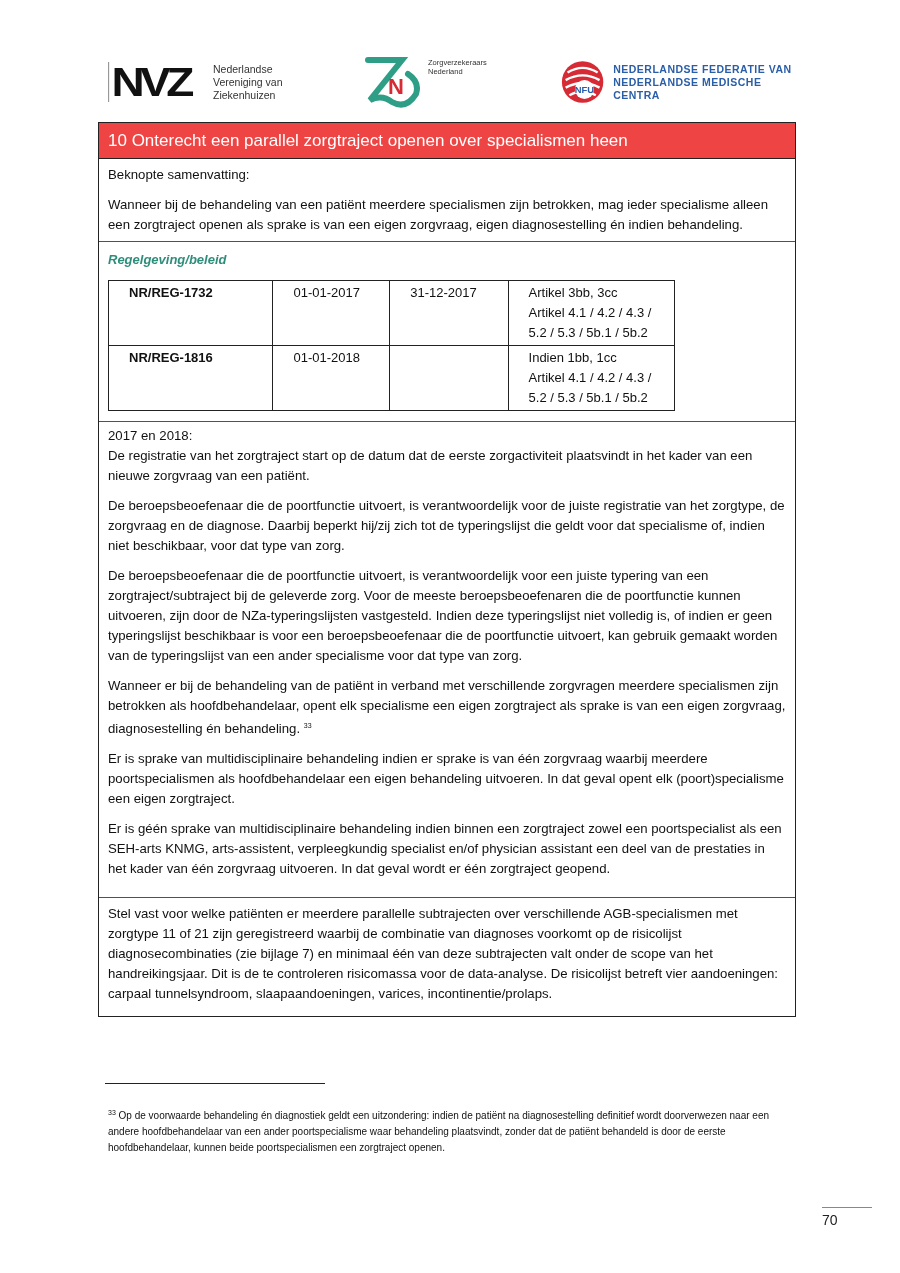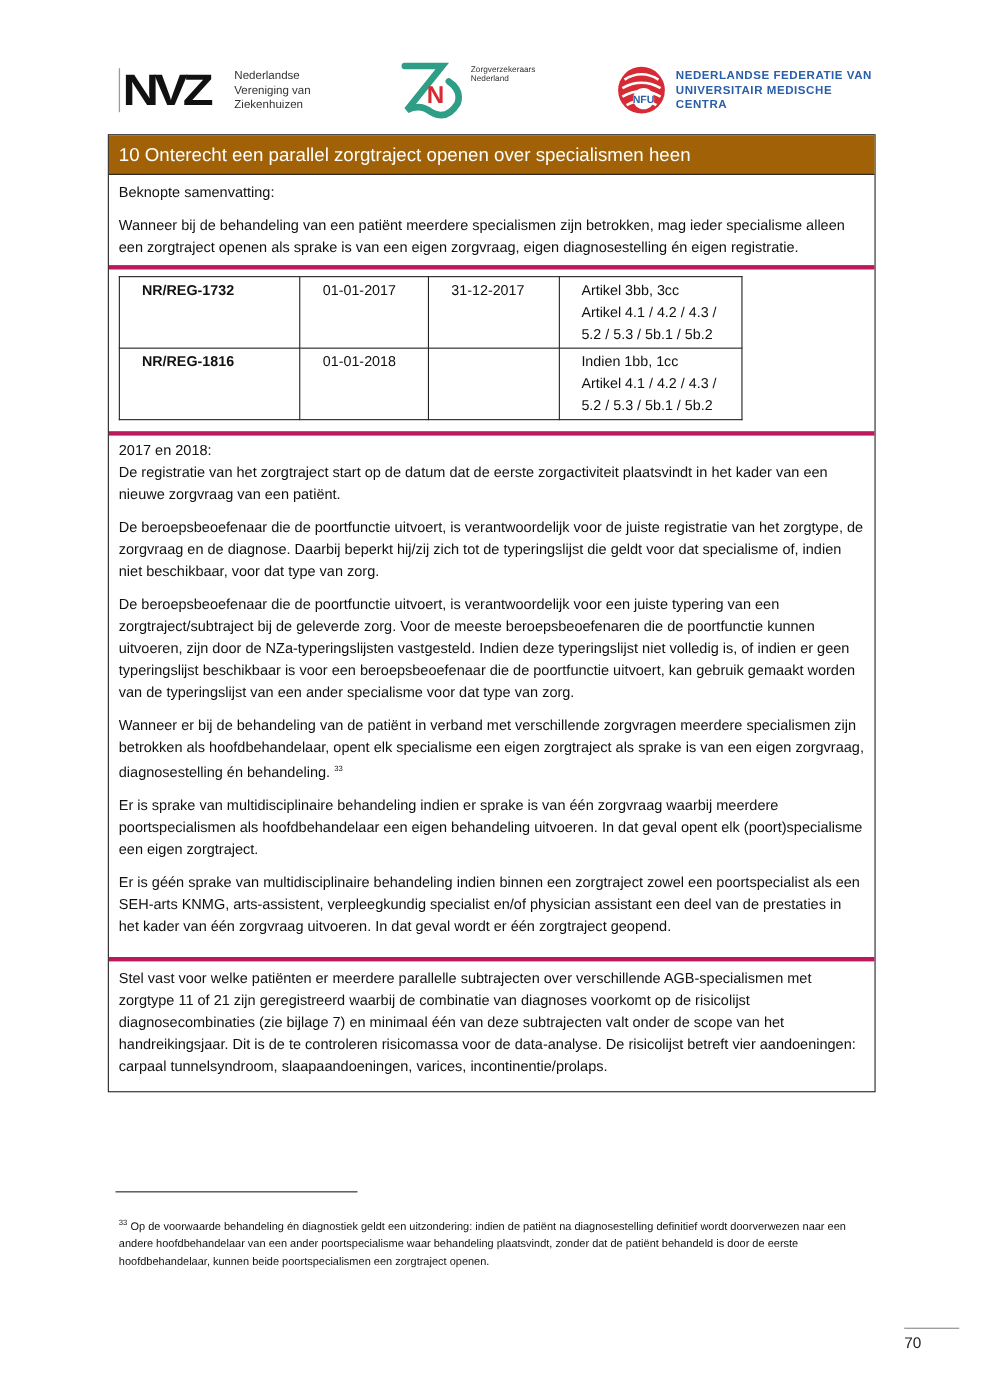--- a/index.html
+++ b/index.html
@@ -11,23 +11,23 @@
     .nvz-mark { font-family: "Liberation Sans", sans-serif; font-weight: 900; font-size: 40px;
                 letter-spacing: -4px; color: #111; transform: scaleX(1.15); transform-origin: left center;
                 border-left: 1px solid #999; padding-left: 2px; line-height: 40px; }
     .nvz-text { margin-left: 34px; font-size: 10.5px; line-height: 13px; color: #333; }
     .zn { left: 262px; }
     .zn-text { position: absolute; left: 66px; top: 6px; font-size: 7.5px; line-height: 9px; color: #333; text-align: left; }
     .nfu { left: 460px; }
     .nfu-text { margin-left: 8px; font-size: 10.5px; line-height: 13px; color: #2a5ea8; letter-spacing: 0.5px; font-weight: bold; }
 
     .box { position: absolute; left: 98px; top: 122px; width: 696px; border: 1px solid #222; }
-    .title-bar { background: #a16207; color: #fff; height: 35px; font-size: 17px;
+    .title-bar { background: #ef4444; color: #fff; height: 35px; font-size: 17px;
                  line-height: 35px; padding-left: 9px; border-bottom: 1px solid #222; }
-    .section { border-bottom: 4px solid #be185d; padding: 6px 9px 6px 9px; font-size: 13.2px; line-height: 20px; }
+    .section { border-bottom: 1px solid #be185d; padding: 6px 9px 6px 9px; font-size: 13.2px; line-height: 20px; }
     .section p { margin: 0 0 10px 0; }
     .section p:last-child { margin-bottom: 0; }
     .regel-title { color: #2f8e7b; font-style: italic; font-weight: bold; font-size: 13px; margin: 2px 0 10px 0; }
     table.reg { border-collapse: collapse; width: 567px; margin-bottom: 4px; }
     table.reg td { border: 1px solid #222; vertical-align: top; padding: 2px 20px; font-size: 13px; line-height: 20px; }
     td.c1 { width: 150px; font-weight: bold; }
     td.c2 { width: 94px; }
     td.c3 { width: 96px; }
     td.c4 { width: 160px; }
     sup { font-size: 7px; }
@@ -62,34 +62,35 @@
   </div>
   <div class="logo nfu">
     <svg width="48" height="48" viewBox="0 0 48 48">
       <circle cx="24" cy="24" r="22" fill="#d62b35"></circle>
       <path d="M8 14 Q24 4 40 14 M6 22 Q24 12 42 22 M6 30 Q24 20 42 30 M10 38 Q24 30 38 38" stroke="#fff" stroke-width="2.5" fill="none"></path>
       <circle cx="26" cy="32" r="10" fill="#fff"></circle>
       <text x="26" y="36" text-anchor="middle" font-family="Liberation Sans, sans-serif" font-weight="bold" font-size="10" fill="#2a5ea8">NFU</text>
     </svg>
     <div class="nfu-text">
       <div>NEDERLANDSE FEDERATIE VAN</div>
-      <div>UNIVERSITAIR MEDISCHE CENTRA</div>
+      <div>NEDERLANDSE MEDISCHE CENTRA</div>
     </div>
   </div>
 </div>
 
 <div class="box">
   <div class="title-bar">10 Onterecht een parallel zorgtraject openen over specialismen heen</div>
 
   <div class="section">
     <p>Beknopte samenvatting:</p>
-    <p>Wanneer bij de behandeling van een patiënt meerdere specialismen zijn betrokken, mag ieder specialisme alleen een zorgtraject openen als sprake is van een eigen zorgvraag, eigen diagnosestelling én eigen registratie.</p>
+    <p>Wanneer bij de behandeling van een patiënt meerdere specialismen zijn betrokken, mag ieder specialisme alleen een zorgtraject openen als sprake is van een eigen zorgvraag, eigen diagnosestelling én indien behandeling.</p>
   </div>
 
   <div class="section">
+    <div class="regel-title">Regelgeving/beleid</div>
     <table class="reg">
       <tbody>
           <tr>
         <td class="c1">NR/REG-1732</td>
         <td class="c2">01-01-2017</td>
         <td class="c3">31-12-2017</td>
         <td class="c4">
           <div>Artikel 3bb, 3cc</div>
           <div>Artikel 4.1 / 4.2 / 4.3 / 5.2 / 5.3 / 5b.1 / 5b.2</div>
         </td>

